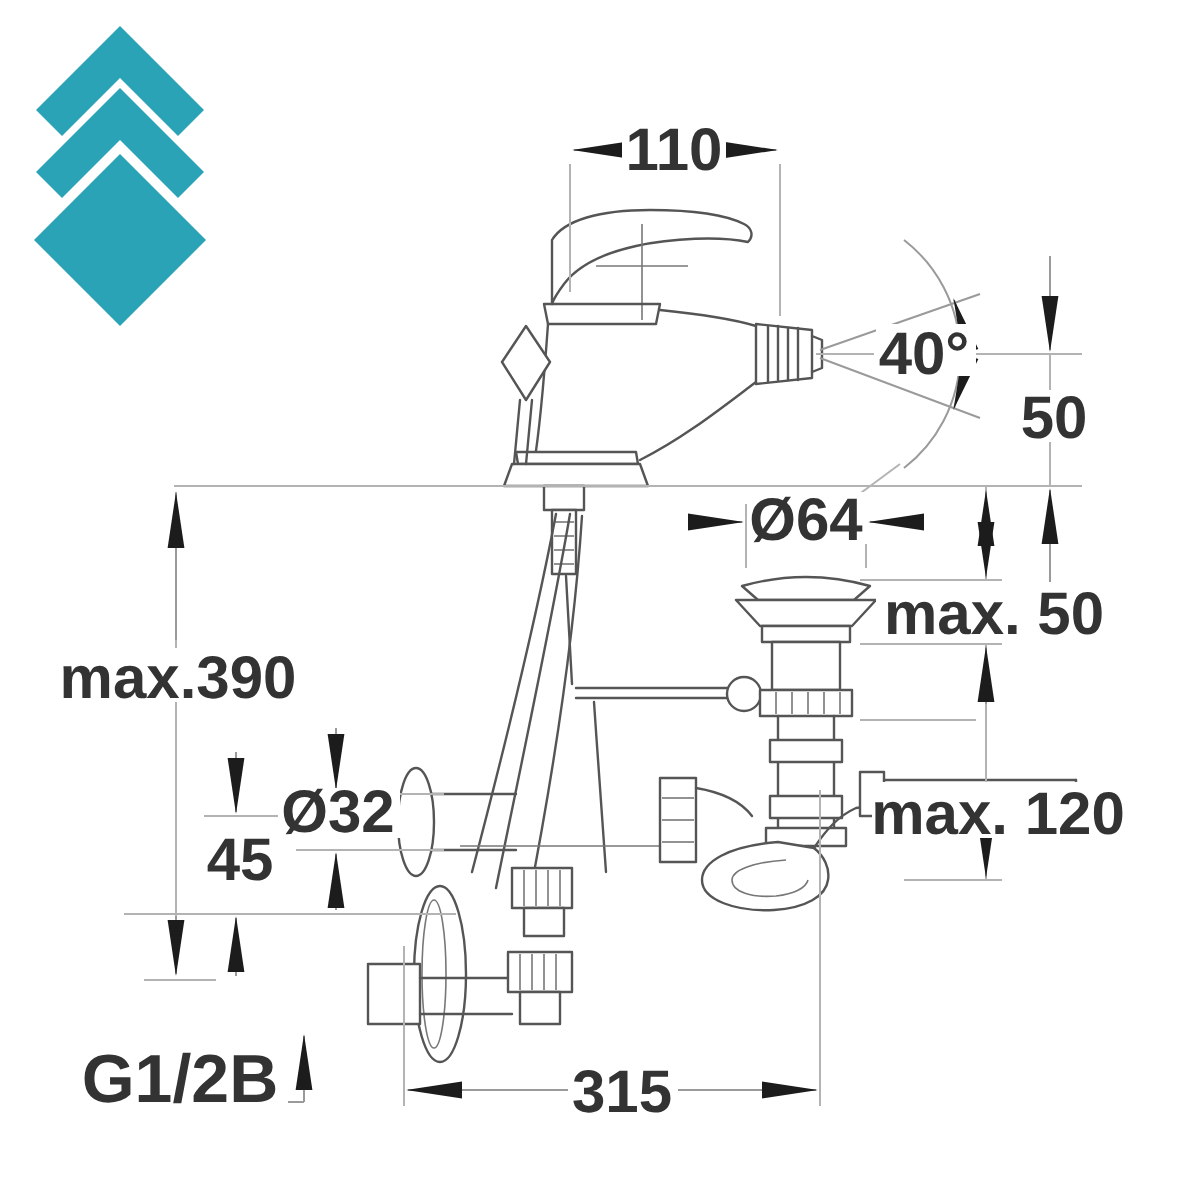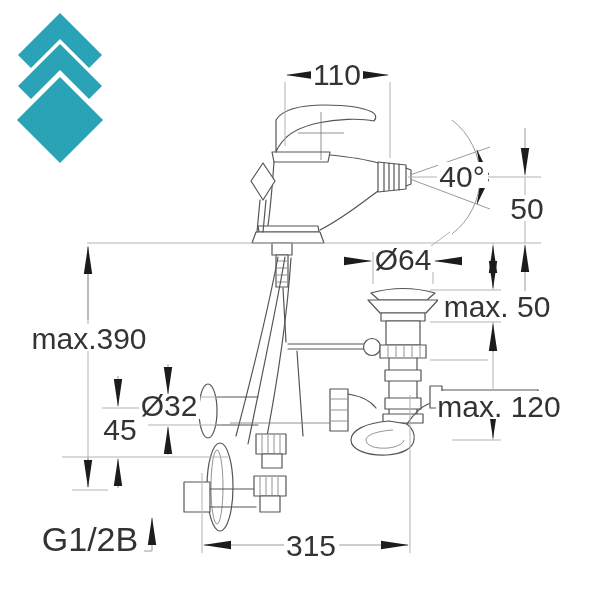--- a/index.html
+++ b/index.html
@@ -1,17 +1,17 @@
 <!DOCTYPE html>
 <html><head>
 <meta charset="utf-8">
 <style>
   html,body{margin:0;padding:0;background:#fff;}
   #stage{position:relative;width:600px;height:600px;background:#fff;overflow:hidden;
-         font-family:"Liberation Sans", sans-serif;}
+         font-family:"Liberation Sans", sans-serif;font-weight:bold;}
   svg{position:absolute;left:0;top:0;}
   .ext{stroke:#b3b3b3;stroke-width:1;fill:none;}
   .dim{stroke:#9a9a9a;stroke-width:1;fill:none;}
   .draw{stroke:#555;stroke-width:1.2;fill:none;stroke-linejoin:round;stroke-linecap:round;}
   .drawf{stroke:#555;stroke-width:1.2;fill:#fff;stroke-linejoin:round;}
   .thin{stroke:#777;stroke-width:0.8;fill:none;}
   .lbl{fill:#333;font-size:30px;text-anchor:middle;font-family:"Liberation Sans",sans-serif;}
   .lblbig{fill:#333;font-size:34px;text-anchor:middle;font-family:"Liberation Sans",sans-serif;}
   .mask{fill:#ffffff;}
 </style>

